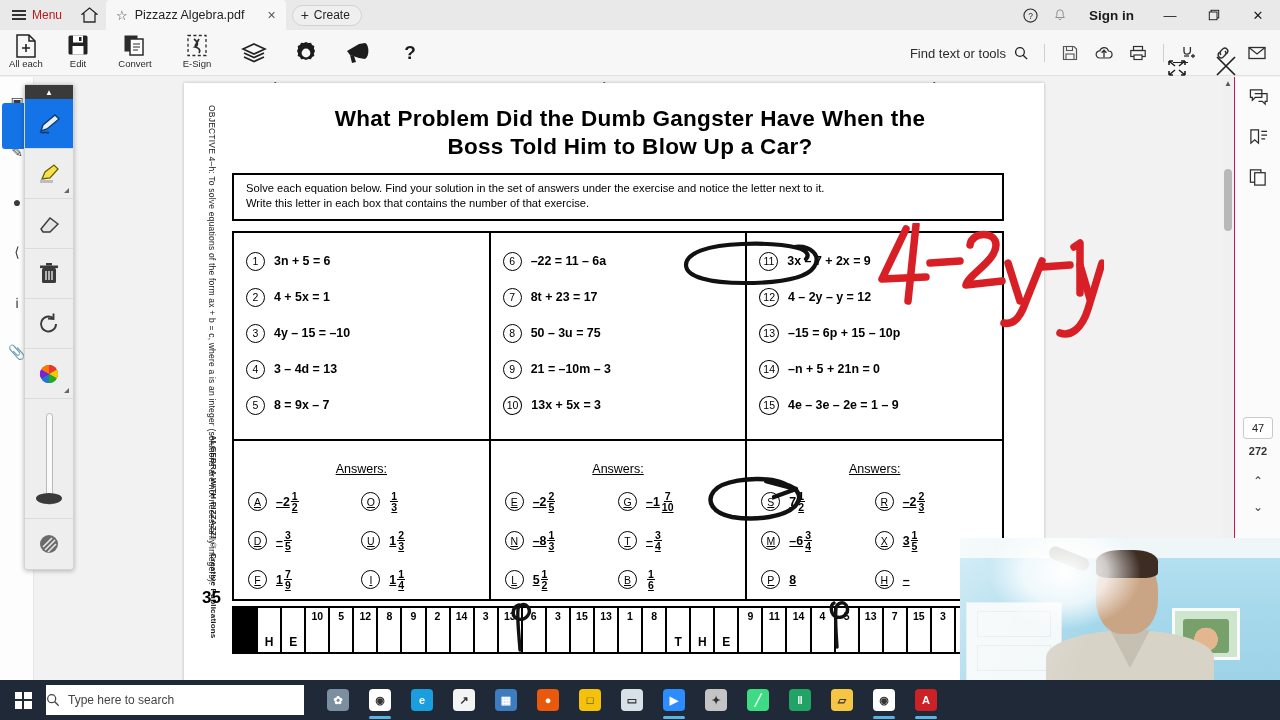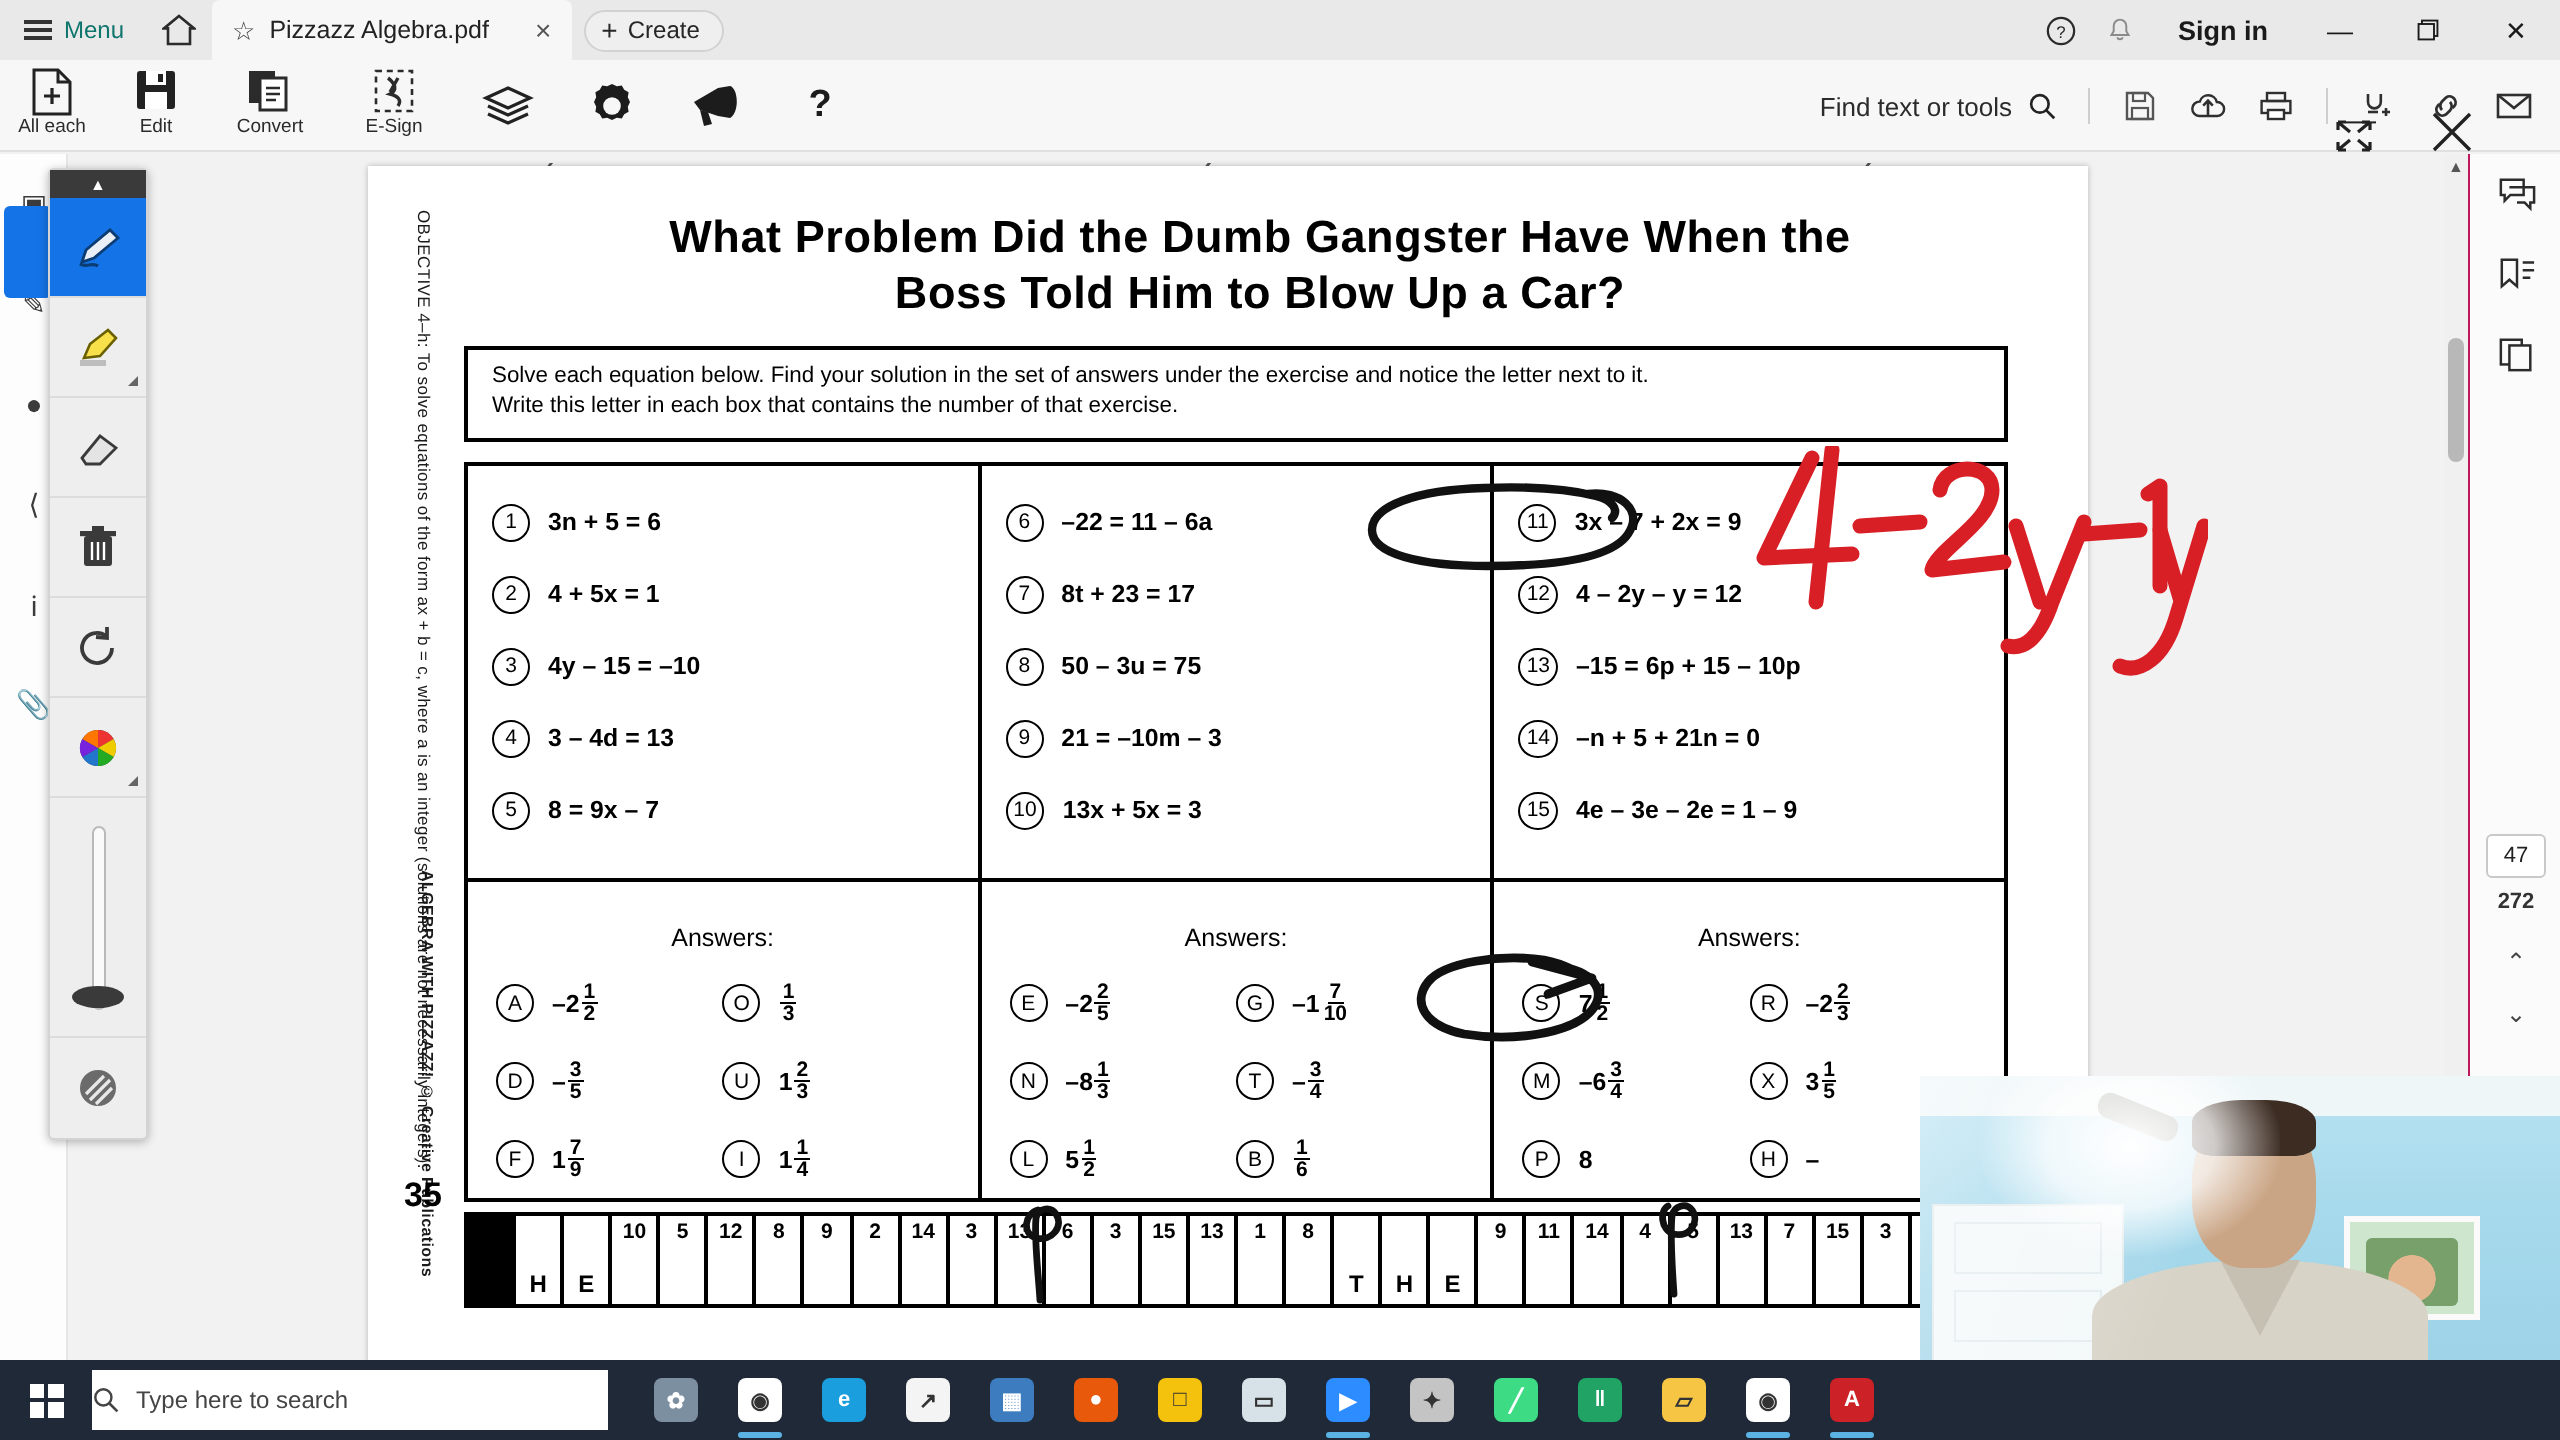--- a/index.html
+++ b/index.html
@@ -11,21 +11,21 @@
   }
   #app { position: relative; width: 1280px; height: 720px; overflow: hidden; }
 
   
   .titlebar {
     position: absolute; top: 0; left: 0; width: 1280px; height: 30px;
     background: #e9e9e9; display: flex; align-items: center;
   }
   .tb-menu {
     display: flex; align-items: center; gap: 6px;
-    padding: 0 10px 0 12px; height: 30px; font-size: 12px; color: #0f766e;
+    padding: 0 10px 0 12px; height: 30px; font-size: 12px; color: #b91c1c;
   }
   .hamburger { display: inline-flex; flex-direction: column; gap: 2.5px; }
   .hamburger i { display: block; width: 14px; height: 1.8px; background: #333; }
   .tb-home {
     width: 34px; height: 30px; display: flex; align-items: center; justify-content: center;
   }
   .tb-tab {
     display: flex; align-items: center; gap: 7px; height: 30px;
     background: #f7f7f7; padding: 0 10px 0 10px; font-size: 12.5px; color: #222;
     border-top-left-radius: 4px; border-top-right-radius: 4px;
@@ -119,21 +119,21 @@
   }
   .gcol { flex: 1; border-right: 2.5px solid #000; display: flex; flex-direction: column; }
   .gcol:last-child { border-right: none; }
   .probs { height: 210px; padding: 10px 0 0 12px; }
   .prob { display: flex; align-items: center; height: 36px; font-size: 12.4px; font-weight: bold; }
   .circ {
     display: inline-flex; align-items: center; justify-content: center;
     min-width: 19px; height: 19px; border: 1.4px solid #000; border-radius: 50%;
     font-size: 10.5px; font-weight: normal; margin-right: 9px; padding: 0 3px;
   }
-  .ansblk { border-top: 2.5px solid #000; flex: 1; padding-top: 21px; }
+  .ansblk { border-top: 2.5px solid #000; flex: 1; padding-top: 21px; text-decoration: underline; }
   .anstitle { text-align: center; font-size: 12.5px; margin-bottom: 6px; }
   .ansgrid { display: flex; padding: 0 14px; }
   .anscol { flex: 1; }
   .ansrow { display: flex; align-items: center; height: 39px; font-size: 12.4px; font-weight: bold; }
   .frac { display: inline-flex; flex-direction: column; align-items: center; line-height: 10px; font-size: 10.5px; margin-left: 1px; vertical-align: middle; }
   .frac b { border-bottom: 1.2px solid #000; padding: 0 1px; font-weight: bold; }
   .frac s { text-decoration: none; padding: 0 1px; }
   .mix { display: inline-flex; align-items: center; }
 
   

